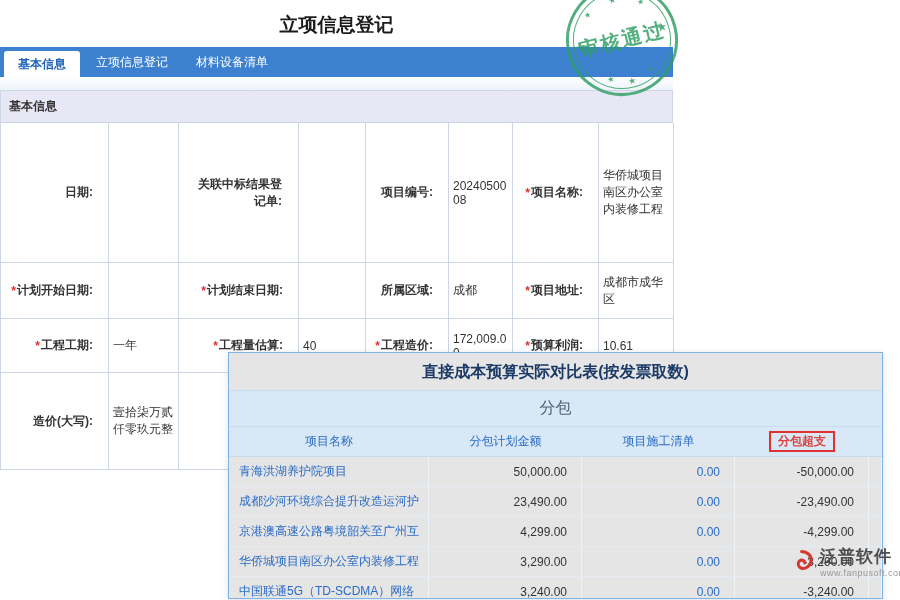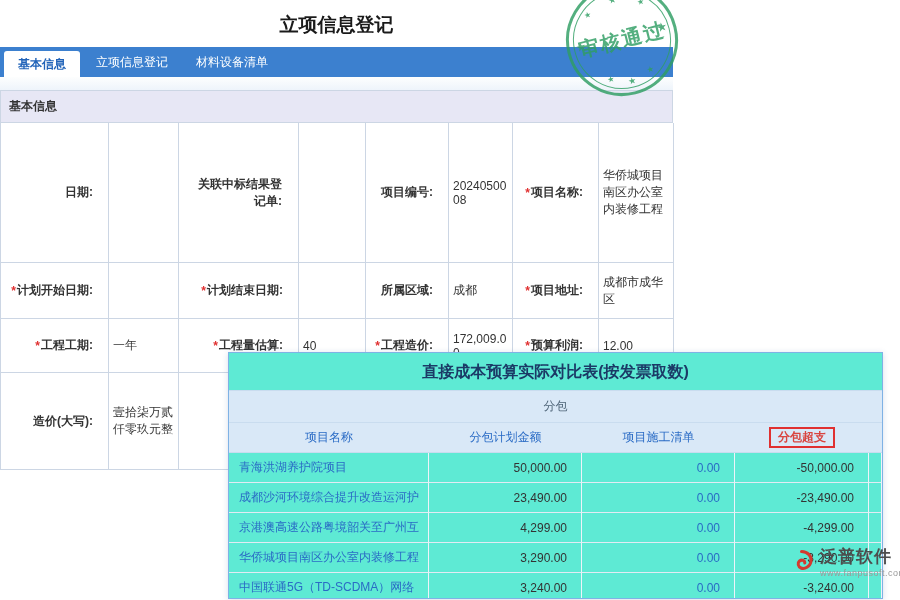--- a/index.html
+++ b/index.html
@@ -39,25 +39,25 @@
   .st.s2 { top: 19px; left: 25px; font-size: 8px; }
   .st.s3 { top: 19px; right: 25px; font-size: 8px; }
   .st.s4 { top: 46px; left: 9px; font-size: 12px; }
   .st.s5 { top: 46px; right: 9px; font-size: 12px; }
   .st.s6 { bottom: 16px; left: 32px; font-size: 8px; }
   .st.s7 { bottom: 16px; right: 32px; font-size: 8px; }
   .st.s8 { bottom: 9px; left: 50%; transform: translateX(-50%); font-size: 9px; }
 
   
   .overlay { position: absolute; left: 228px; top: 352px; width: 655px; height: 247px;
-    background: #5eead4; border: 1px solid #7fb2e5; z-index: 10; overflow: hidden;
+    background: #e5e5e5; border: 1px solid #7fb2e5; z-index: 10; overflow: hidden;
     box-shadow: 0 1px 6px rgba(40,80,140,.18); }
   .overlay-title { text-align: center; font-size: 16px; font-weight: bold; color: #1b3a66;
     padding: 9px 0 7px; }
-  .group-row { background: #d9e8f7; text-align: center; font-size: 12px; color: #4f6578;
+  .group-row { background: #d9e8f7; text-align: center; font-size: 16px; color: #4f6578;
     padding: 7px 0; border-top: 1px solid #c9dcef; border-bottom: 1px solid #c9dcef; }
   .cmp-grid { display: grid; grid-template-columns: 200px 153px 153px 134px 1fr;
     grid-auto-rows: 30px; font-size: 12px; }
   .ch { background: #d9e8f7; color: #2a6bc5; display: flex; align-items: center;
     justify-content: center; border-bottom: 1px solid #c9dcef; overflow: hidden; }
   .hl { color: #d9443f; border: 2px solid #e03030; padding: 0 7px; line-height: 17px;
     font-weight: bold; white-space: nowrap; }
   .cd { display: flex; align-items: center; border-bottom: 1px solid #e3ebf4;
     border-right: 1px solid #eef3f9; overflow: hidden; }
   .cd.name { color: #2a6bc5; padding-left: 10px; white-space: nowrap; cursor: pointer; }
@@ -137,21 +137,21 @@
     <div class="cell value">40</div>
     <div class="cell label">
         <span class="req">*</span>
         <span>工程造价:</span>
       </div>
     <div class="cell value">172,009.00</div>
     <div class="cell label">
         <span class="req">*</span>
         <span>预算利润:</span>
       </div>
-    <div class="cell value">12.00</div>
+    <div class="cell value">10.61</div>
 
     <div class="cell label">
         <span>造价(大写):</span>
       </div>
     <div class="cell value">壹拾柒万贰仟零玖元整</div>
     <div class="cell label"></div>
     <div class="cell value"></div>
     <div class="cell label"></div>
     <div class="cell value"></div>
     <div class="cell label"></div>

